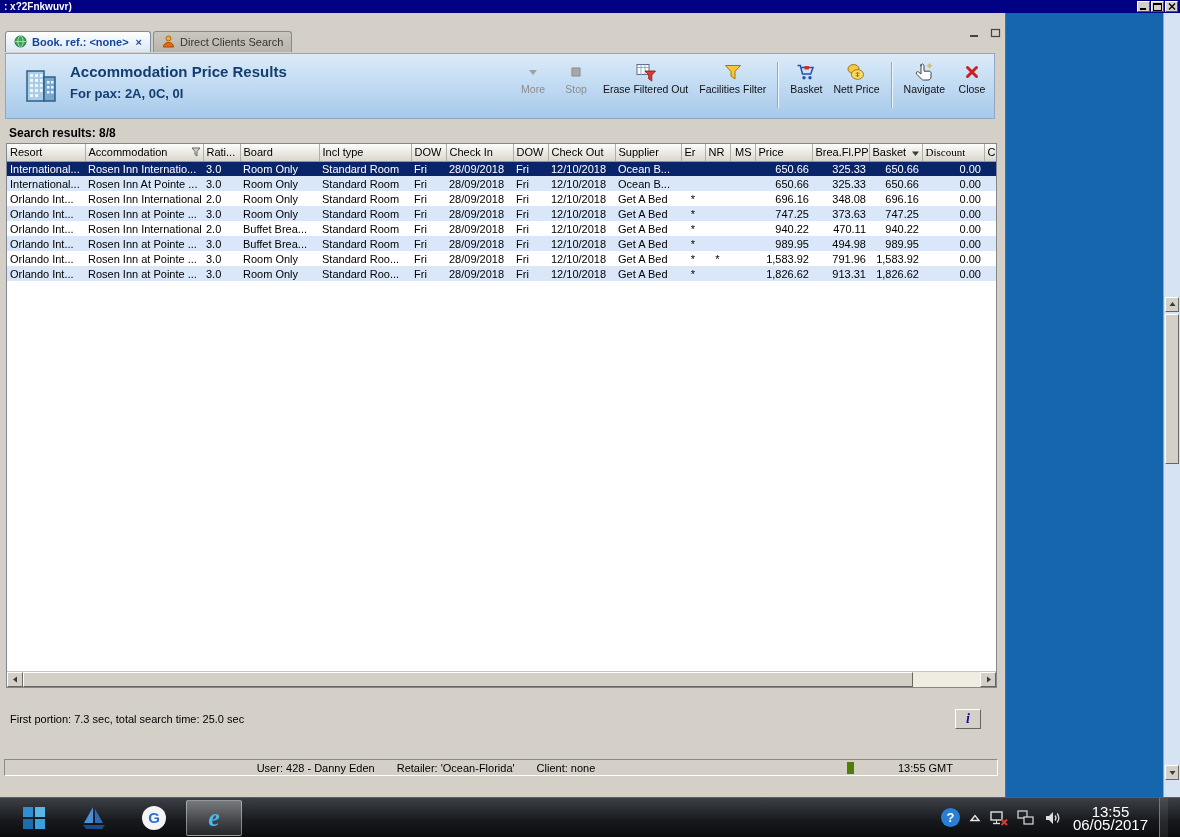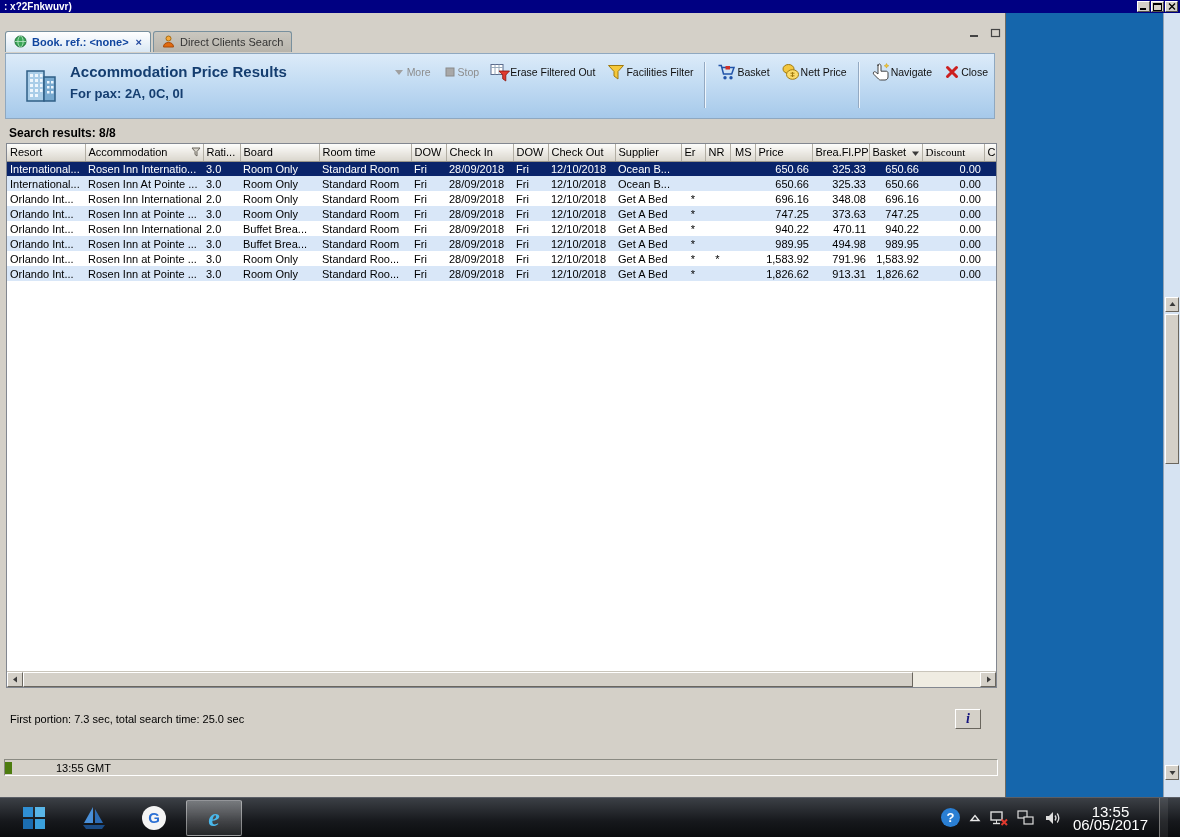--- a/index.html
+++ b/index.html
@@ -30,21 +30,21 @@
   .mdi-winbtn { width:15px; height:13px; display:flex; align-items:center; justify-content:center; }
 
   
   .header { position:absolute; left:5px; top:40px; width:990px; height:66px;
             background:linear-gradient(180deg,#dcebf9 0%,#c3dcf3 45%,#a6c9ea 100%);
             border:1px solid #8fa8c0; }
   .header-icon { position:absolute; left:16px; top:12px; }
   .h-title { position:absolute; left:64px; top:9px; font-size:15px; font-weight:bold; color:#153e70; }
   .h-sub   { position:absolute; left:64px; top:32px; font-size:13px; font-weight:bold; color:#153e70; }
   .toolbar { position:absolute; right:6px; top:7px; display:flex; align-items:flex-start; gap:11px; }
-  .tool-item { display:flex; flex-direction:row; align-items:center; font-size:10.5px; color:#111;
+  .tool-item { display:flex; flex-direction:column; align-items:center; font-size:10.5px; color:#111;
                min-width:32px; cursor:default; }
   .tool-item .tool-ico { height:22px; display:flex; align-items:center; justify-content:center; }
   .tool-item.disabled { color:#8d8d8d; }
   .tool-sep { width:2px; height:46px; border-left:1px solid #93a9c2; border-right:1px solid #eef5fc; margin:1px 0; }
 
   
   .results-summary { position:absolute; left:9px; top:113px; font-size:12px; font-weight:bold; color:#000; }
 
   
   .table-panel { position:absolute; left:6px; top:130px; width:991px; height:545px; background:#fff;
@@ -292,21 +292,21 @@
     <div class="table-panel">
       <table class="grid">
         <thead>
             <tr id="header-row">
               <th class="al-l" style="width: 78px;"><span>Resort</span></th>
               <th class="al-l" style="width: 118px;"><span>Accommodation</span><span class="col-funnel"><svg width="10" height="10" viewBox="0 0 10 10">
                     <polygon points="1,1 9,1 6,4.5 6,9 4,7.5 4,4.5" fill="#d8d4ca" stroke="#6a665e"></polygon>
                   </svg></span></th>
               <th class="al-l" style="width: 37px;"><span>Rati...</span></th>
               <th class="al-l" style="width: 79px;"><span>Board</span></th>
-              <th class="al-l" style="width: 92px;"><span>Room time</span></th>
+              <th class="al-l" style="width: 92px;"><span>Incl type</span></th>
               <th class="al-l" style="width: 35px;"><span>DOW</span></th>
               <th class="al-l" style="width: 67px;"><span>Check In</span></th>
               <th class="al-l" style="width: 35px;"><span>DOW</span></th>
               <th class="al-l" style="width: 67px;"><span>Check Out</span></th>
               <th class="al-l" style="width: 66px;"><span>Supplier</span></th>
               <th class="al-c" style="width: 24px;"><span>Er</span></th>
               <th class="al-c" style="width: 25px;"><span>NR</span></th>
               <th class="al-c" style="width: 25px; text-align: right;"><span>MS</span></th>
               <th class="al-r" style="width: 57px;"><span>Price</span></th>
               <th class="al-r" style="width: 57px;"><span>Brea.Fl.PP</span></th>
@@ -497,20 +497,25 @@
       </div>
     </div>
 
     <div class="timing-row">
       <span>First portion: 7.3 sec, total search time: 25.0 sec</span>
       <div class="info-btn">i</div>
     </div>
 
 
     <div class="statusbar">
+      <div class="sb-center">
+        <span>User: 428 - Danny Eden</span>
+        <span>Retailer: 'Ocean-Florida'</span>
+        <span>Client: none</span>
+      </div>
       <div class="sb-gmt">13:55 GMT</div>
     </div>
   </div>
 
   <div class="desktop"></div>
   <div class="desk-scroll">
     <div class="ds-btn" style="top:284px;">
         <svg width="7" height="7">
           <polygon points="0.5,5 6.5,5 3.5,1" fill="#3a3a3a"></polygon>
         </svg>

